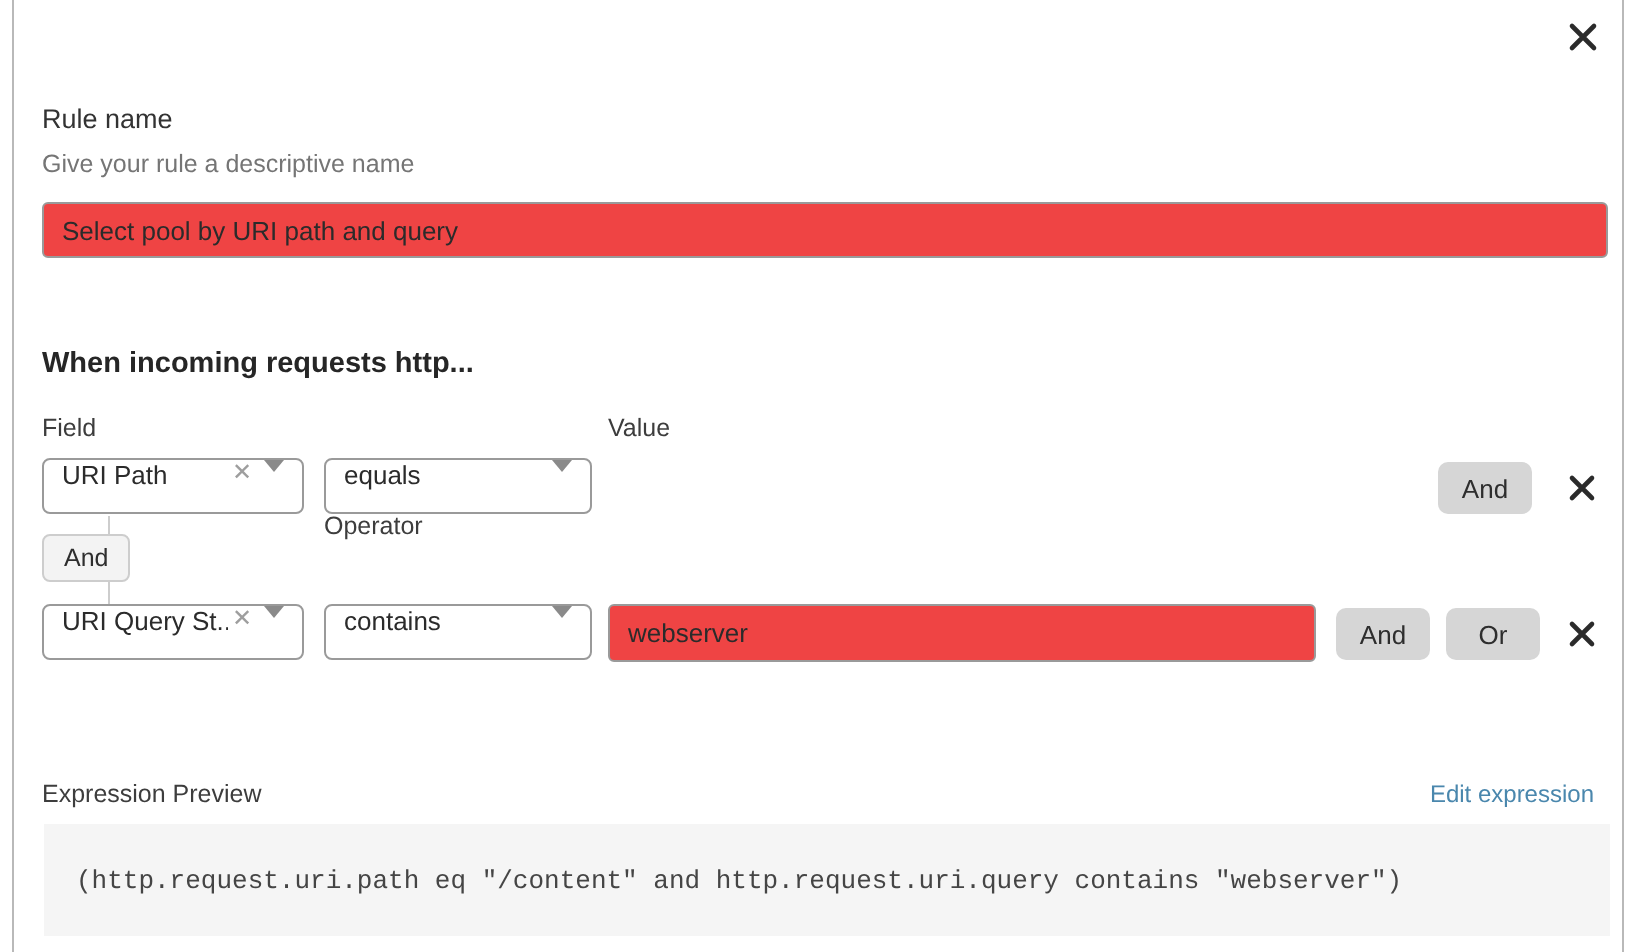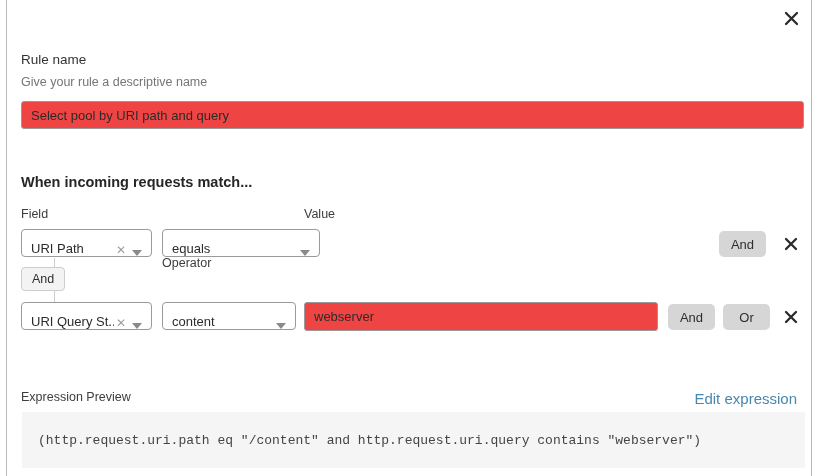--- a/index.html
+++ b/index.html
@@ -79,21 +79,21 @@
   }
   .text-input::placeholder { color: #8c8c8c; }
 
   .select {
     position: absolute;
     border: 1px solid #9a9a9a;
     border-radius: 4px;
     background: #ffffff;
     height: 28px;
     display: flex;
-    align-items: flex-end;
+    align-items: flex-start;
     padding: 0 6px 0 9px;
     cursor: pointer;
   }
   .select .sel-text {
     font-size: 13px;
     color: #2b2b2b;
     flex: 1;
     white-space: nowrap;
     overflow: hidden;
   }
@@ -164,21 +164,21 @@
     position: absolute;
     left: 14px;
     top: 390px;
     font-size: 12.5px;
     color: #3d3d3d;
   }
   .edit-link {
     position: absolute;
     right: 14px;
     top: 390px;
-    font-size: 15px;
+    font-size: 12px;
     color: #4a87ad;
     text-decoration: none;
     cursor: pointer;
   }
   .code-block {
     position: absolute;
     left: 15px;
     top: 412px;
     width: 783px;
     height: 56px;
@@ -203,33 +203,33 @@
   <div class="close-btn">
     <svg width="15" height="15" viewBox="0 0 15 15" aria-hidden="true">
       <path d="M2 2 L13 13 M13 2 L2 13" stroke="#2b2b2b" stroke-width="2.3" stroke-linecap="round"></path>
     </svg>
   </div>
 
   <div class="label-strong" style="left:14px; top:52px;">Rule name</div>
   <div class="label-sub" style="left:14px; top:75px;">Give your rule a descriptive name</div>
   <input class="text-input" style="left: 14px; top: 101px; width: 783px; height: 28px;" value="Select pool by URI path and query">
 
-  <div class="section-head" style="left:14px; top:174px;">When incoming requests match...</div>
+  <div class="section-head" style="left:14px; top:174px;">When incoming requests http...</div>
 
   <div class="col-label" style="left:14px; top:207px;">Field</div>
   <div class="col-label" style="left:155px; top:224px;margin-top:32px;">Operator</div>
   <div class="col-label" style="left:297px; top:207px;">Value</div>
 
   <div class="select" style="left:14px; top:229px; width:131px;">
     <span class="sel-text">URI Path</span>
     <span class="clear-x">✕</span>
     <span class="caret"></span>
   </div>
 
-  <div class="select" style="left:155px; top:229px; width:158px;">
+  <div class="select" style="left:155px; top:229px; width:134px;">
     <span class="sel-text">equals</span>
     <span class="caret"></span>
   </div>
 
 
   <button class="pill-btn" style="left:712px; top:231px; width:47px;">And</button>
 
   <div class="row-remove" style="left:774px; top:234px;">
     <svg width="14" height="14" viewBox="0 0 14 14" aria-hidden="true">
       <path d="M2 2 L12 12 M12 2 L2 12" stroke="#2b2b2b" stroke-width="2.3" stroke-linecap="round"></path>
@@ -240,21 +240,21 @@
   <button class="connector-btn" style="left:14px; top:267px;">And</button>
   <div class="connector-line" style="left:47px; top:291px; height:11px;"></div>
 
   <div class="select" style="left:14px; top:302px; width:131px;">
     <span class="sel-text">URI Query St...</span>
     <span class="clear-x">✕</span>
     <span class="caret"></span>
   </div>
 
   <div class="select" style="left:155px; top:302px; width:134px;">
-    <span class="sel-text">content</span>
+    <span class="sel-text">contains</span>
     <span class="caret"></span>
   </div>
 
   <input class="text-input" style="left: 297px; top: 302px; width: 354px; height: 29px;" value="webserver">
 
   <button class="pill-btn" style="left:661px; top:304px; width:47px;">And</button>
   <button class="pill-btn" style="left:716px; top:304px; width:47px;">Or</button>
 
   <div class="row-remove" style="left:774px; top:307px;">
     <svg width="14" height="14" viewBox="0 0 14 14" aria-hidden="true">

